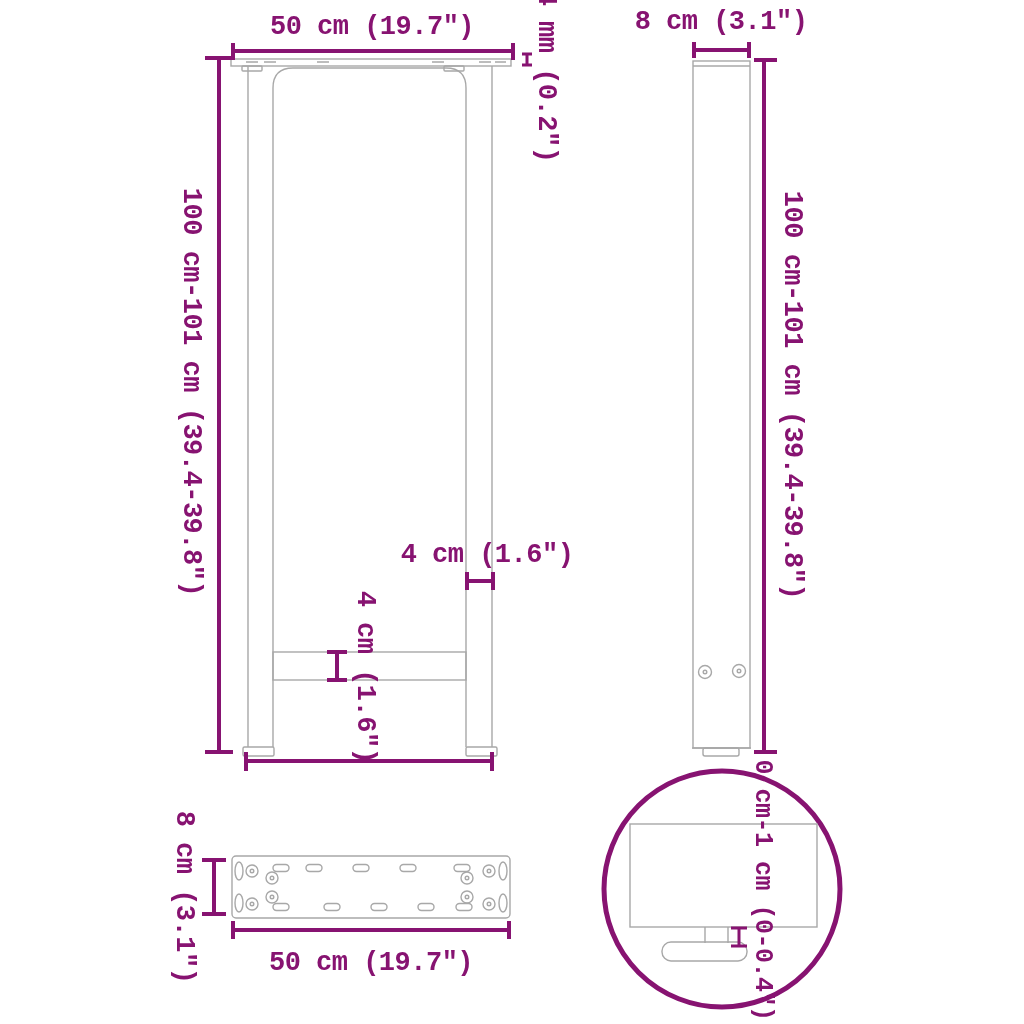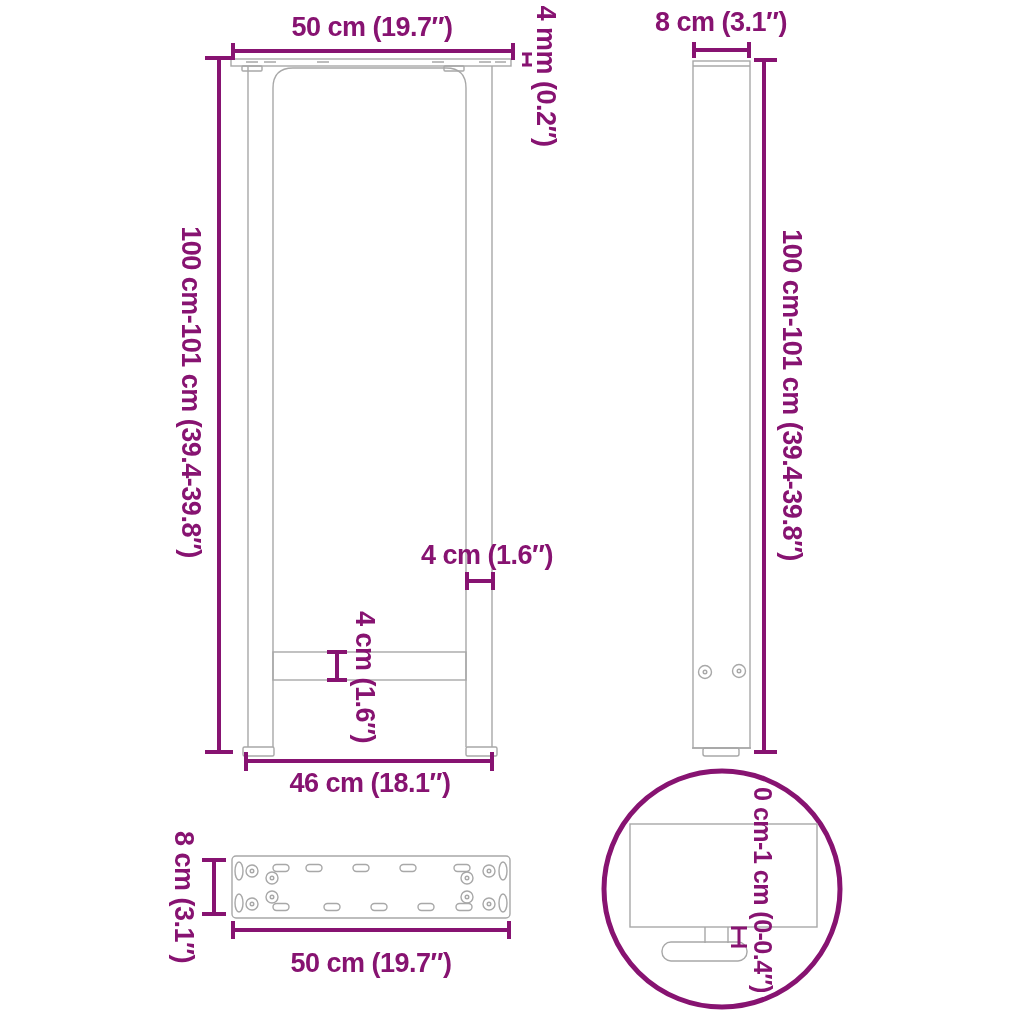--- a/index.html
+++ b/index.html
@@ -6,21 +6,21 @@
     margin: 0;
     padding: 0;
     background: #ffffff;
   }
   #stage {
     position: relative;
     width: 1024px;
     height: 1024px;
     background: var(--background, #ffffff);
     overflow: hidden;
-    font-family: Liberation Sans, sans-serif;
+    font-family: Liberation Mono, monospace;
   }
   #stage svg {
     position: absolute;
     left: 0;
     top: 0;
   }
   .art {
     stroke: var(--line, #a8a8a8);
     fill: none;
     stroke-width: 1.4;
@@ -175,21 +175,20 @@
   <div class="lbl" style="left:372px; top:27px;">50 cm (19.7″)</div>
 
   <div class="lbl vlbl" style="left:545px; top:76px;">4 mm (0.2″)</div>
 
   <div class="lbl vlbl" style="left:190px; top:392px;">100 cm-101 cm (39.4-39.8″)</div>
 
   <div class="lbl" style="left:487px; top:555px;">4 cm (1.6″)</div>
 
   <div class="lbl vlbl" style="left:364px; top:677px;">4 cm (1.6″)</div>
 
-  <div class="lbl" style="left:370px; top:783px;">46 cm (18.1″)</div>
 
   <div class="lbl" style="left:721px; top:22px;">8 cm (3.1″)</div>
 
   <div class="lbl vlbl" style="left:791px; top:395px;">100 cm-101 cm (39.4-39.8″)</div>
 
   <div class="lbl vlbl" style="left:183px; top:897px;">8 cm (3.1″)</div>
 
   <div class="lbl" style="left:371px; top:963px;">50 cm (19.7″)</div>
 
   <div class="lbl vlbl" style="left:762px; top:890px; font-size:25px;">0 cm-1 cm (0-0.4″)</div>

